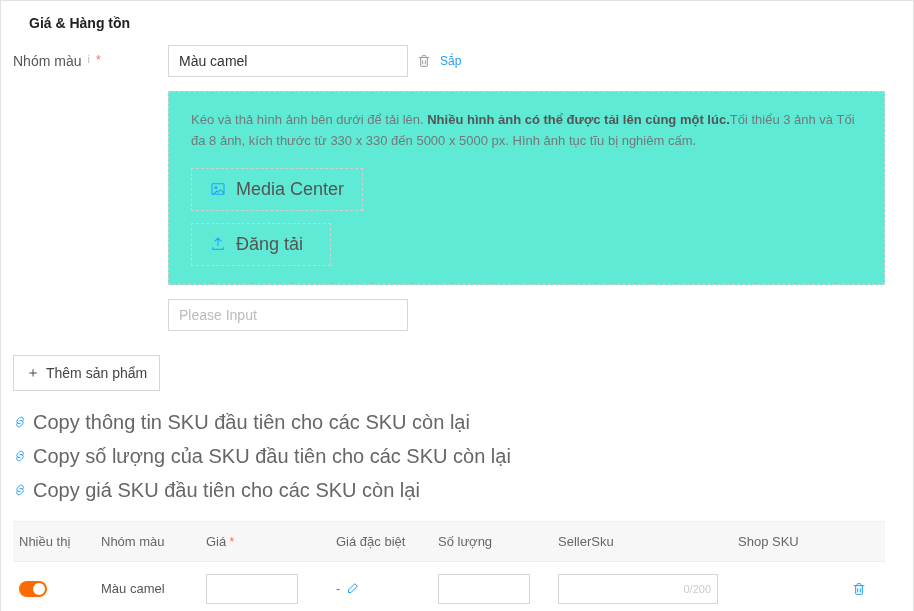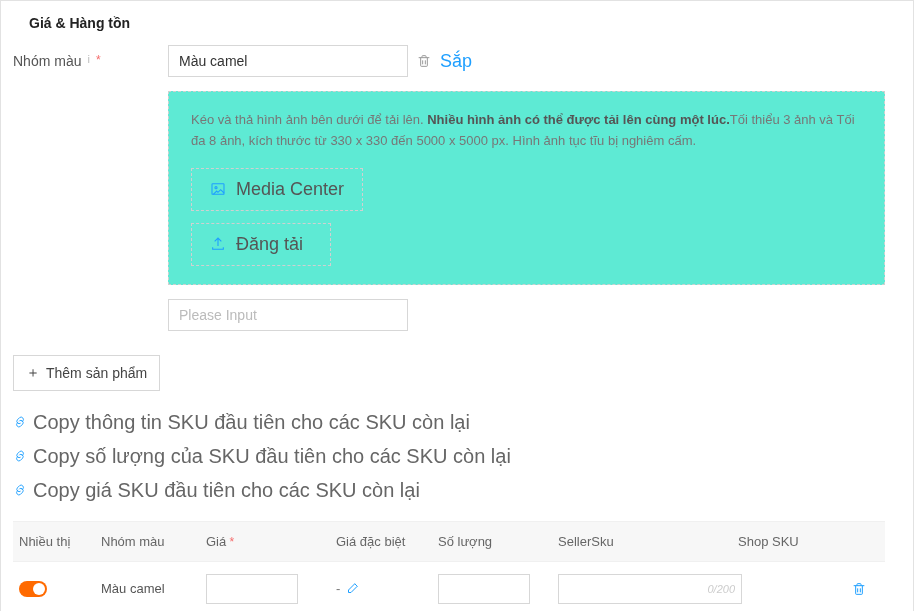--- a/index.html
+++ b/index.html
@@ -11,21 +11,21 @@
   .form-label { width: 155px; display: flex; align-items: flex-start; gap: 6px; color: #555; font-size: 14px; padding-top: 8px; }
   .info-icon { color: #bdbdbd; font-size: 11px; font-style: normal; }
   .asterisk { color: #f56c6c; font-size: 12px; }
   .form-control-col { flex: 1; }
   .text-input { width: 240px; height: 32px; border: 1px solid #d7d7d7; padding: 0 10px; font-size: 14px; color: #333; outline: none; }
   .text-input::placeholder { color: #bbb; }
   .input-row { display: flex; align-items: center; gap: 8px; margin-bottom: 14px; }
   .trash-icon, .delete-icon { color: #999; cursor: pointer; display: inline-flex; }
   .trash-icon svg, .delete-icon svg { width: 16px; height: 16px; stroke: currentColor; fill: none; stroke-width: 1.5; }
   .delete-icon { color: #1E9FFF; }
-  .sort-link { color: #1E9FFF; cursor: pointer; font-size: 18px; }
+  .sort-link { color: #1E9FFF; cursor: pointer; font-size: 12px; }
   .upload-panel { border: 1px dashed #d0d0d0; padding: 18px 22px 12px 22px; background: #5eead4; }
   .upload-desc { color: #777; font-size: 13px; line-height: 1.6; margin-bottom: 10px; }
   .upload-desc b { color: #555; font-weight: bold; }
   .upload-btn { display: inline-flex; align-items: center; gap: 10px; border: 1px dashed #d0d0d0; padding: 10px 18px; color: #555; font-size: 18px; cursor: pointer; margin: 6px 0; min-width: 140px; }
   .upload-btn svg { width: 16px; height: 16px; stroke: #1E9FFF; fill: none; stroke-width: 1.6; }
   .second-input { margin-top: 14px; }
   .add-product-btn { display: inline-flex; align-items: center; gap: 6px; border: 1px solid #d7d7d7; background: #fff; padding: 8px 12px; color: #444; font-size: 14px; cursor: pointer; margin-top: 18px; }
   .plus { font-size: 14px; }
   .copy-bar { margin-top: 14px; color: #666; font-size: 20px; line-height: 1.7; }
   .copy-link { display: inline-flex; align-items: center; gap: 6px; margin-right: 20px; cursor: pointer; color: #666; }
@@ -36,21 +36,21 @@
   .col-display { width: 82px; }
   .col-color { width: 105px; }
   .col-price { width: 110px; }
   .col-special { width: 102px; display: flex; align-items: center; margin-left: 20px; }
   .col-qty { width: 120px; }
   .col-sellersku { width: 180px; }
   .col-shopsku { flex: 1; }
   .col-action { width: 40px; display: flex; justify-content: center; }
   .trow { color: #555; font-size: 13px; }
   .cell-input { width: 92px; height: 30px; border: 1px solid #d7d7d7; padding: 0 6px; font-size: 12px; outline: none; }
-  .cell-input.wide { width: 184px; text-align: right; font-style: italic; }
+  .cell-input.wide { width: 160px; text-align: right; }
   .cell-input.wide::placeholder { color: #ccc; font-size: 11px; }
   .switch { width: 28px; height: 16px; border-radius: 10px; background: #ff6a00; position: relative; }
   .switch::after { content: ""; position: absolute; right: 2px; top: 2px; width: 12px; height: 12px; border-radius: 50%; background: #fff; }
   .edit-icon svg { width: 15px; height: 15px; stroke: #1E9FFF; fill: none; stroke-width: 1.6; }
   .dash { color: #777; margin: 0 6px 0 0; }
 </style>
 </head>
 <body>
 
 <div class="page">

